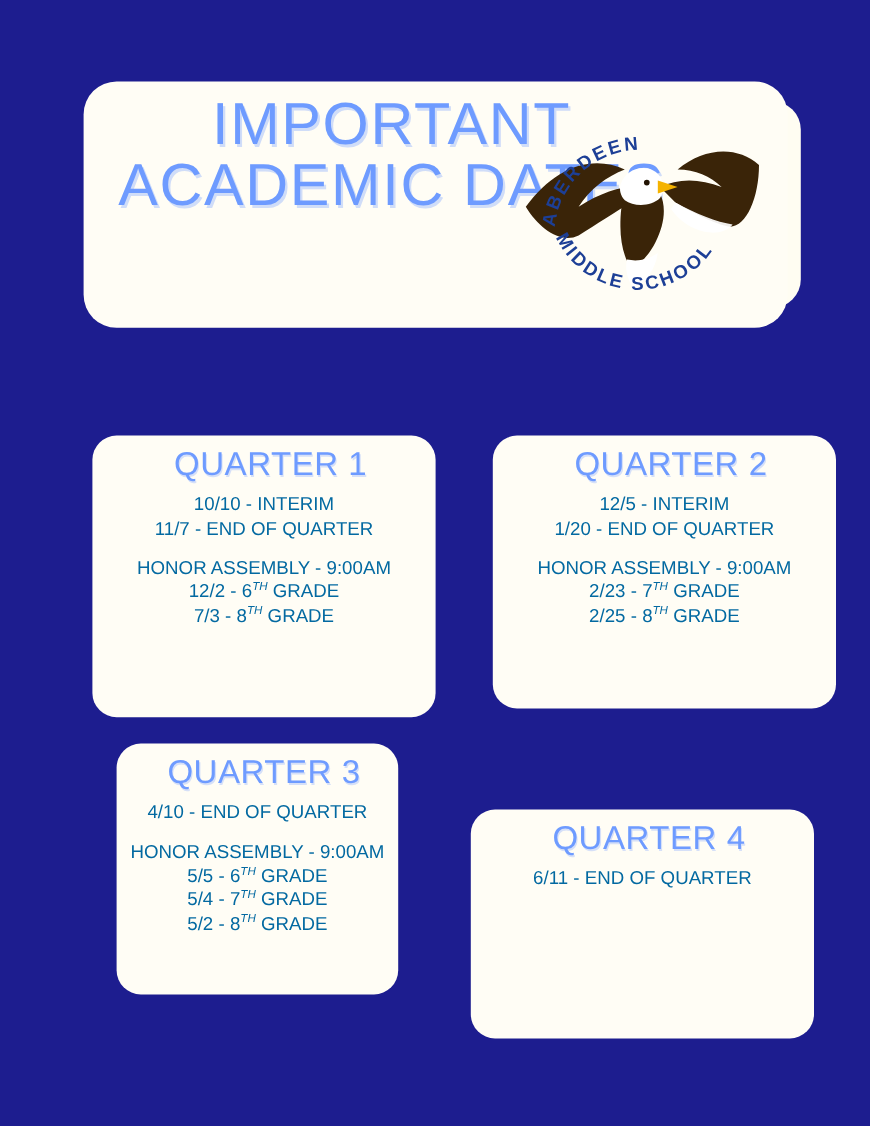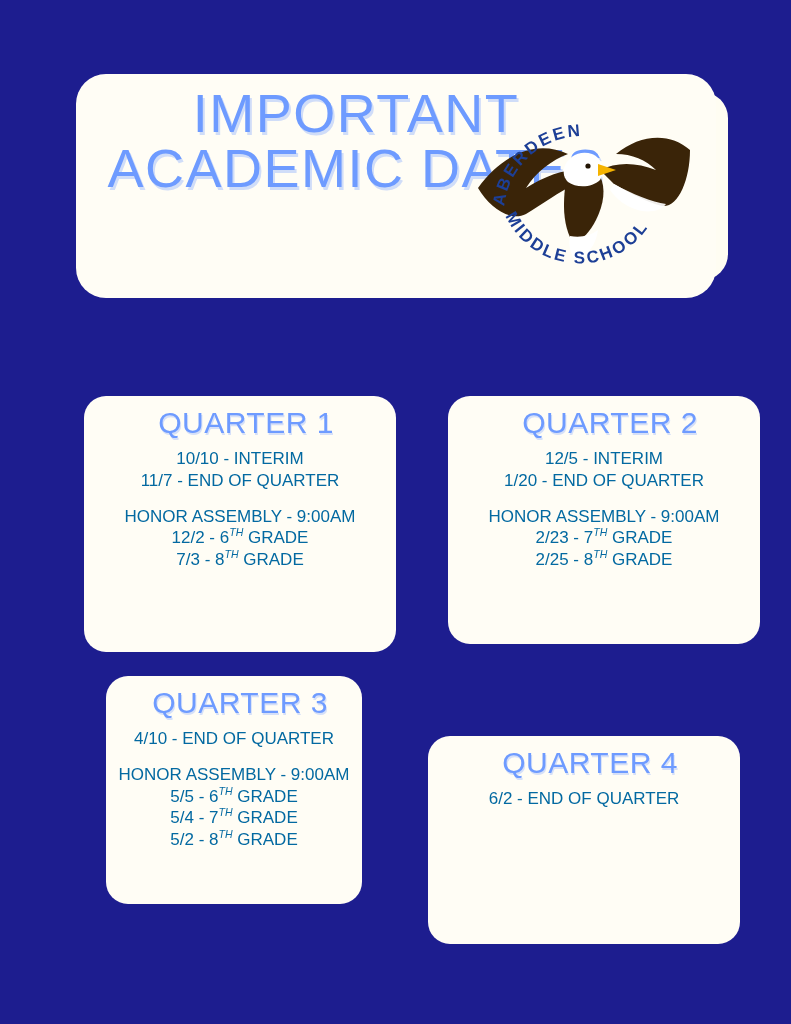--- a/index.html
+++ b/index.html
@@ -212,17 +212,17 @@
         <span> - </span>
         <span>8</span><sup>TH</sup>
         <span>GRADE</span>
       </div>
     </div>
   </div>
 
   <div class="card q4">
     <div class="card-title">QUARTER 4</div>
     <div class="card-body">
-      <div class="line">6/2 - END OF QUARTER</div>
+      <div class="line">6/11 - END OF QUARTER</div>
     </div>
   </div>
 
 </div>
 
 </body></html>

